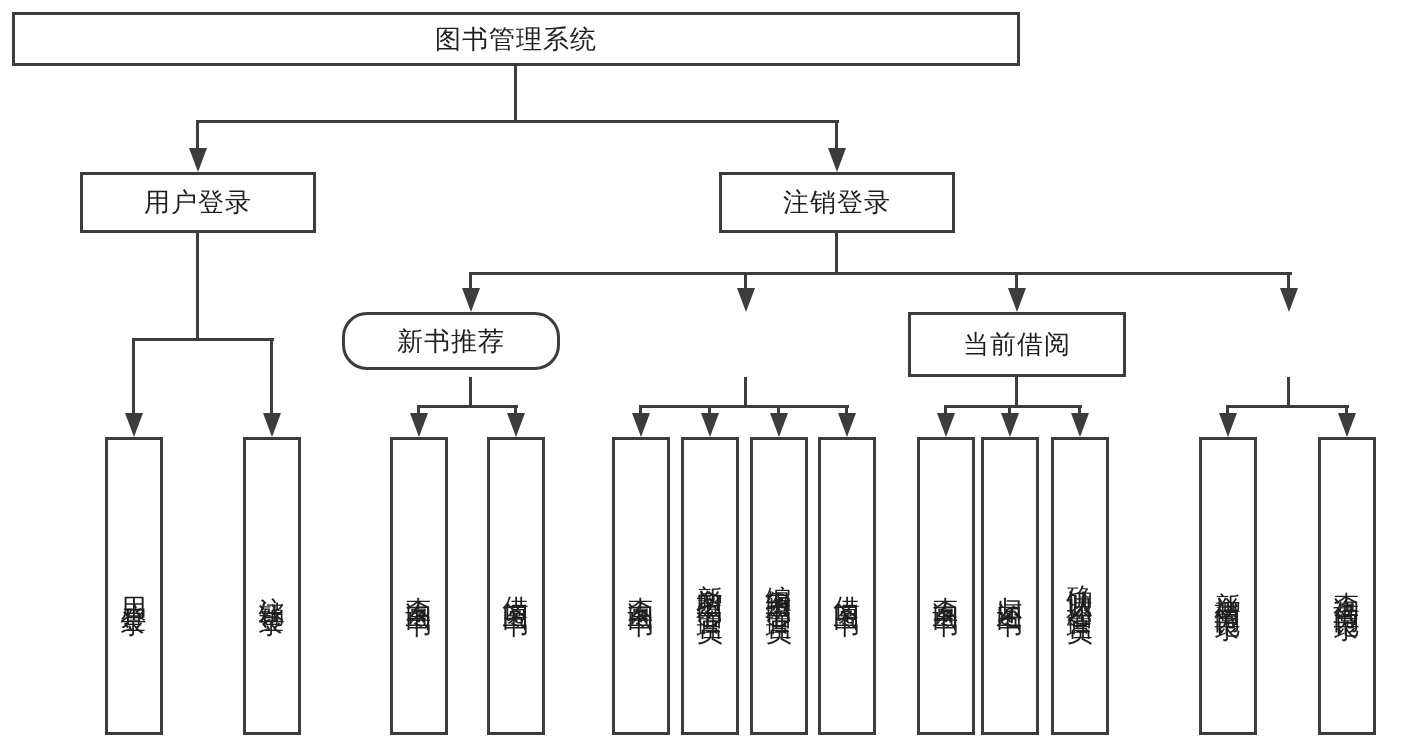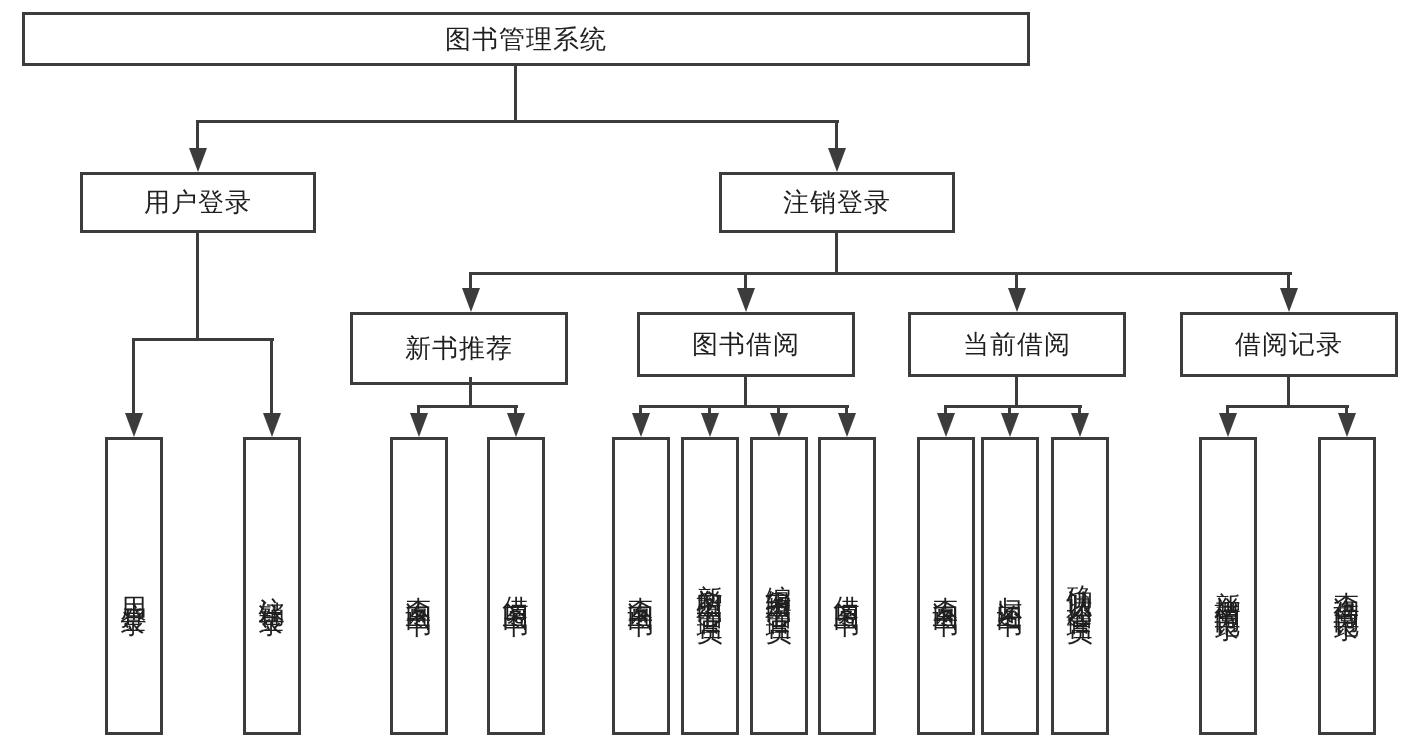--- a/index.html
+++ b/index.html
@@ -54,21 +54,21 @@
     letter-spacing:1px;
     z-index:20;
     white-space:nowrap;
   }
 </style>
 </head>
 <body>
 
 <div class="canvas">
 
-  <div class="box" style="left:12px;top:12px;width:1008px;height:54px;margin-left:10px;">图书管理系统</div>
+  <div class="box" style="left:12px;top:12px;width:1008px;height:54px;">图书管理系统</div>
 
   <div class="vline" style="left:514px;top:66px;height:56px;"></div>
   <div class="hline" style="left:196px;top:120px;width:643px;"></div>
   <div class="vline" style="left:196px;top:120px;height:32px;"></div>
   <div class="arrow" style="left:189px;top:148px;"></div>
   <div class="vline" style="left:835px;top:120px;height:32px;"></div>
   <div class="arrow" style="left:828px;top:148px;"></div>
 
   <div class="box" style="left:80px;top:172px;width:236px;height:61px;">用户登录</div>
   <div class="box" style="left:719px;top:172px;width:236px;height:61px;">注销登录</div>
@@ -84,24 +84,22 @@
   <div class="hline" style="left:469px;top:272px;width:823px;"></div>
   <div class="vline" style="left:469px;top:272px;height:20px;"></div>
   <div class="arrow" style="left:462px;top:288px;"></div>
   <div class="vline" style="left:744px;top:272px;height:20px;"></div>
   <div class="arrow" style="left:737px;top:288px;"></div>
   <div class="vline" style="left:1015px;top:272px;height:20px;"></div>
   <div class="arrow" style="left:1008px;top:288px;"></div>
   <div class="vline" style="left:1287px;top:272px;height:20px;"></div>
   <div class="arrow" style="left:1280px;top:288px;"></div>
 
-  <div class="box" style="left:350px;top:312px;width:218px;height:73px;">新书推荐</div>
-  <div class="box" style="left:637px;top:312px;width:218px;height:65px;">图书借阅</div>
+  <div class="box" style="left:342px;top:312px;width:218px;height:58px;border-radius:25px;">新书推荐</div>
   <div class="box" style="left:908px;top:312px;width:218px;height:65px;">当前借阅</div>
-  <div class="box" style="left:1180px;top:312px;width:218px;height:65px;">借阅记录</div>
 
   <div class="vline" style="left:469px;top:377px;height:31px;"></div>
   <div class="hline" style="left:417px;top:405px;width:101px;"></div>
   <div class="vline" style="left:417px;top:405px;height:13px;"></div>
   <div class="arrow" style="left:410px;top:413px;"></div>
   <div class="vline" style="left:514px;top:405px;height:13px;"></div>
   <div class="arrow" style="left:507px;top:413px;"></div>
 
   <div class="vline" style="left:744px;top:377px;height:31px;"></div>
   <div class="hline" style="left:639px;top:405px;width:210px;"></div>

